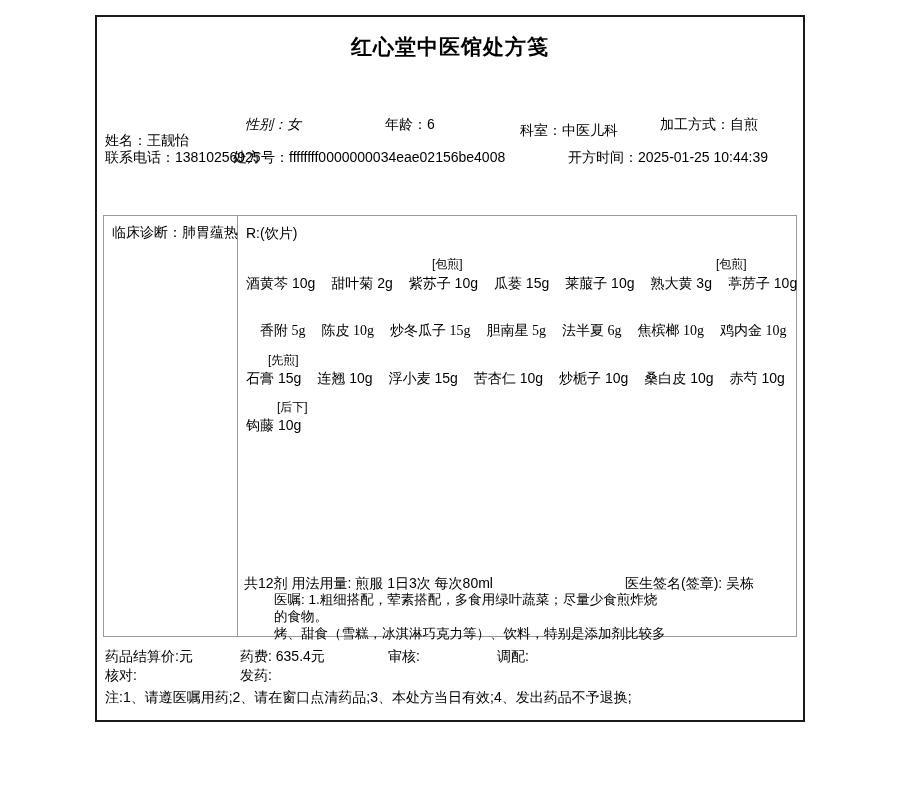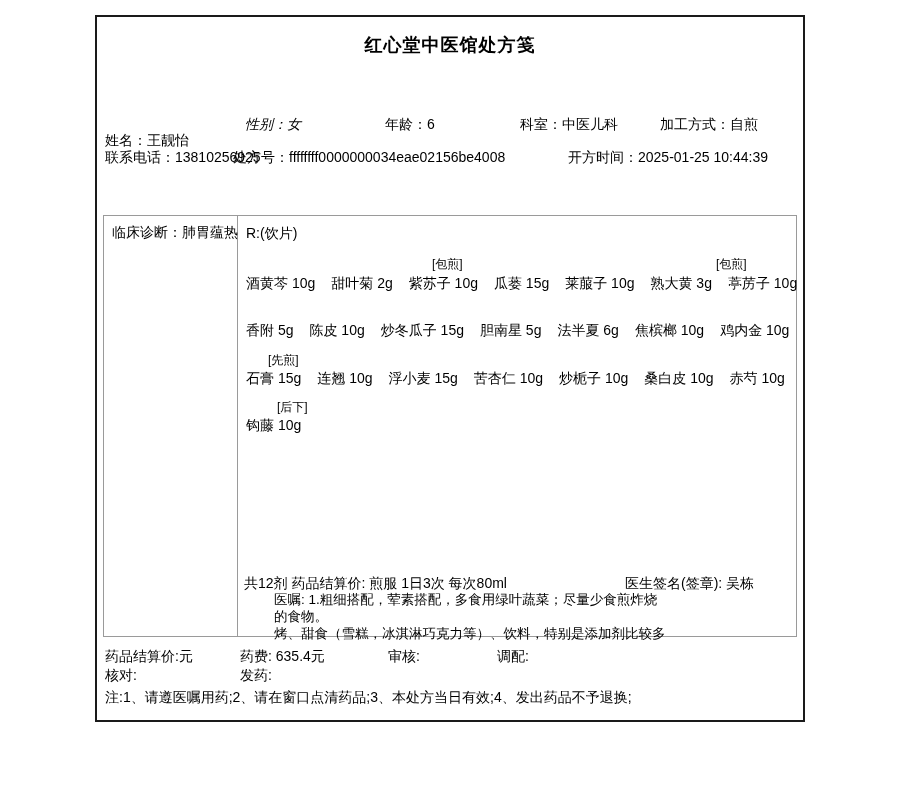--- a/index.html
+++ b/index.html
@@ -13,21 +13,21 @@
   .sheet {
     position: absolute; left: 95px; top: 15px;
     width: 710px; height: 707px;
     border: 2px solid #1a1a1a;
     box-sizing: border-box;
     background: #fff;
   }
   .abs { position: absolute; white-space: nowrap; }
   .title {
     position: absolute; left: 95px; top: 33px; width: 710px;
-    text-align: center; font-size: 18px; font-weight: bold;
+    text-align: center; font-size: 21px; font-weight: bold;
     letter-spacing: 1px;
   }
   .fs14 { font-size: 14px; }
   .fs12 { font-size: 12px; }
   .inner-box {
     position: absolute; left: 103px; top: 215px;
     width: 694px; height: 422px;
     border: 1px solid #9a9a9a;
     box-sizing: border-box;
     background: #fff;
@@ -56,21 +56,21 @@
 
   <div class="abs fs14" style="left:105px; top:132px;">
     <span>姓名：</span><span>王靓怡</span>
   </div>
   <div class="abs fs14" style="left:245px; top:116px;font-style:italic;">
     <span>性别：</span><span>女</span>
   </div>
   <div class="abs fs14" style="left:385px; top:116px;">
     <span>年龄：</span><span>6</span>
   </div>
-  <div class="abs fs14" style="left:520px; top:116px;">
+  <div class="abs fs14" style="left:520px; top:122px;">
     <span>科室：</span><span>中医儿科</span>
   </div>
   <div class="abs fs14" style="left:660px; top:116px;">
     <span>加工方式：</span><span>自煎</span>
   </div>
 
   <div class="abs fs14" style="left:105px; top:149px;">
     <span>联系电话：</span><span>13810256925</span>
   </div>
   <div class="abs fs14" style="left:233px; top:149px;">
@@ -89,37 +89,37 @@
 
   <div class="abs fs14" style="left:246px; top:225px;">R:(饮片)</div>
 
   <div class="abs fs12" style="left:432px; top:256px;">[包煎]</div>
   <div class="abs fs12" style="left:716px; top:256px;">[包煎]</div>
 
   <div class="abs fs14 herb-row" style="left:246px; top:275px;">
     <span>酒黄芩 10g</span><span>甜叶菊 2g</span><span>紫苏子 10g</span><span>瓜蒌 15g</span><span>莱菔子 10g</span><span>熟大黄 3g</span><span>葶苈子 10g</span>
   </div>
 
-  <div class="abs fs14 herb-row" style="left:246px; top:322px;">
+  <div class="abs fs14 herb-row" style="left:260px; top:322px;font-family:Liberation Serif, serif;">
     <span>香附 5g</span><span>陈皮 10g</span><span>炒冬瓜子 15g</span><span>胆南星 5g</span><span>法半夏 6g</span><span>焦槟榔 10g</span><span>鸡内金 10g</span>
   </div>
 
   <div class="abs fs12" style="left:268px; top:352px;">[先煎]</div>
 
   <div class="abs fs14 herb-row" style="left:246px; top:370px;">
     <span>石膏 15g</span><span>连翘 10g</span><span>浮小麦 15g</span><span>苦杏仁 10g</span><span>炒栀子 10g</span><span>桑白皮 10g</span><span>赤芍 10g</span>
   </div>
 
   <div class="abs fs12" style="left:277px; top:399px;">[后下]</div>
 
   <div class="abs fs14 herb-row" style="left:246px; top:417px;">
     <span>钩藤 10g</span>
   </div>
 
-  <div class="abs fs14" style="left:244px; top:575px;">共12剂 药品结算价: 煎服 1日3次 每次80ml</div>
+  <div class="abs fs14" style="left:244px; top:575px;">共12剂 用法用量: 煎服 1日3次 每次80ml</div>
   <div class="abs fs14" style="left:625px; top:575px;">医生签名(签章): 吴栋</div>
 
   <div class="advice">
     <div>医嘱: 1.粗细搭配，荤素搭配，多食用绿叶蔬菜；尽量少食煎炸烧</div>
     <div>的食物。</div>
     <div>烤、甜食（雪糕，冰淇淋巧克力等）、饮料，特别是添加剂比较多</div>
   </div>
 
   <div class="abs fs14" style="left:105px; top:648px;">
     <span>药品结算价:</span><span>元</span>

